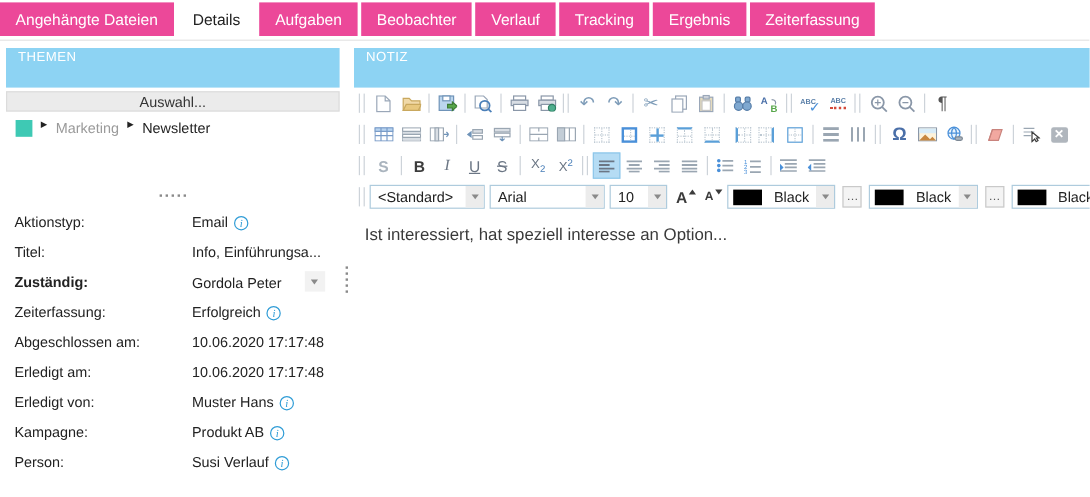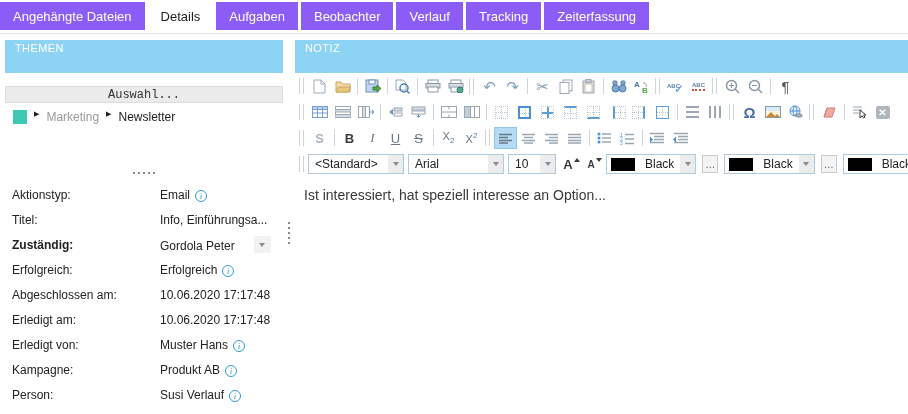--- a/index.html
+++ b/index.html
@@ -1,37 +1,37 @@
 <!DOCTYPE html>
 <html><head>
 <meta charset="utf-8">
 <style>
   * { box-sizing: border-box; margin: 0; padding: 0; }
   html,body { width: 908px; height: 414px; background:#fff; overflow:hidden;
     font-family: "Liberation Sans", sans-serif; font-size: 12px; color:#222; }
 
   
   .tabbar { display:flex; gap:3px; height:30px; align-items:stretch; padding-top:2px; }
-  .tab { background:#8b5cf6; color:#fff; display:flex; align-items:center;
+  .tab { background:#ec4899; color:#fff; display:flex; align-items:center;
     padding:0 13px; font-size:13px; cursor:default; white-space:nowrap; }
   .tab.active { background:#fff; color:#222; }
   .tab-underline { height:1px; background:#e4e4e4; margin-top:3px; }
 
   
   .content { display:flex; padding-top:6px; }
   .left { width:278px; margin-left:5px; flex:none; }
   .mid { width:12px; flex:none; position:relative; }
   .right { flex:1; margin-right:2px; }
 
   .panel-header { background:#8dd3f3; color:#fff; font-size:11px; letter-spacing:.4px;
     padding:2px 10px 3px; height:33px; }
 
   
-  .auswahl { background:#ebebeb; border:1px solid #dcdcdc; height:17px; margin-top:13px;
-    display:flex; align-items:center; justify-content:center; font-size:12px; color:#333; cursor:pointer;font-family:Liberation Mono, monospace; }
+  .auswahl { background:#ebebeb; border:1px solid #dcdcdc; height:17px; margin-top:3px;
+    display:flex; align-items:center; justify-content:center; font-size:12px; color:#333; cursor:pointer; }
   .breadcrumb { display:flex; align-items:flex-start; margin:7px 0 0 8px; height:18px; gap:7px; }
   .teal-sq { width:14px; height:14px; background:#3ec9b4; display:inline-block; }
   .bc-arrow { font-size:7px; color:#222; }
   .bc-parent { color:#9a9a9a; }
   .bc-leaf { color:#222; }
   .hdots { display:flex; gap:3px; justify-content:center; margin:44px 0 8px; }
   .hdots i, .vdots i { width:2px; height:2px; background:#8a8a8a; display:block; }
   .vdots { position:absolute; top:182px; left:5px; display:flex; flex-direction:column; gap:3px; }
 
   .frow { display:flex; align-items:center; height:25px; padding-left:7px; }
@@ -99,20 +99,21 @@
 </head>
 <body>
 
 <div class="tabbar">
   <div class="tab">Angehängte Dateien</div>
   <div class="tab active">Details</div>
   <div class="tab">Aufgaben</div>
   <div class="tab">Beobachter</div>
   <div class="tab">Verlauf</div>
   <div class="tab">Tracking</div>
+  <div class="tab">Ergebnis</div>
   <div class="tab">Zeiterfassung</div>
 </div>
 <div class="tab-underline"></div>
 
 <div class="content">
 
   <div class="left">
     <div class="panel-header">THEMEN</div>
     <div class="auswahl">Auswahl...</div>
     <div class="breadcrumb">
@@ -148,21 +149,21 @@
     <div class="frow">
       <span class="flabel bold">Zuständig:</span>
       <span class="fvalue">
           <span>Gordola Peter</span>
         <span class="dd-btn">
             <span class="chev"></span>
           </span>
         </span>
     </div>
     <div class="frow">
-      <span class="flabel">Erfolgreich:</span>
+      <span class="flabel">Zeiterfassung:</span>
       <span class="fvalue">
           <span>Erfolgreich</span>
         <span class="info">i</span>
         </span>
     </div>
     <div class="frow">
       <span class="flabel">Abgeschlossen am:</span>
       <span class="fvalue">
           <span>10.06.2020 17:17:48</span>
         </span>

